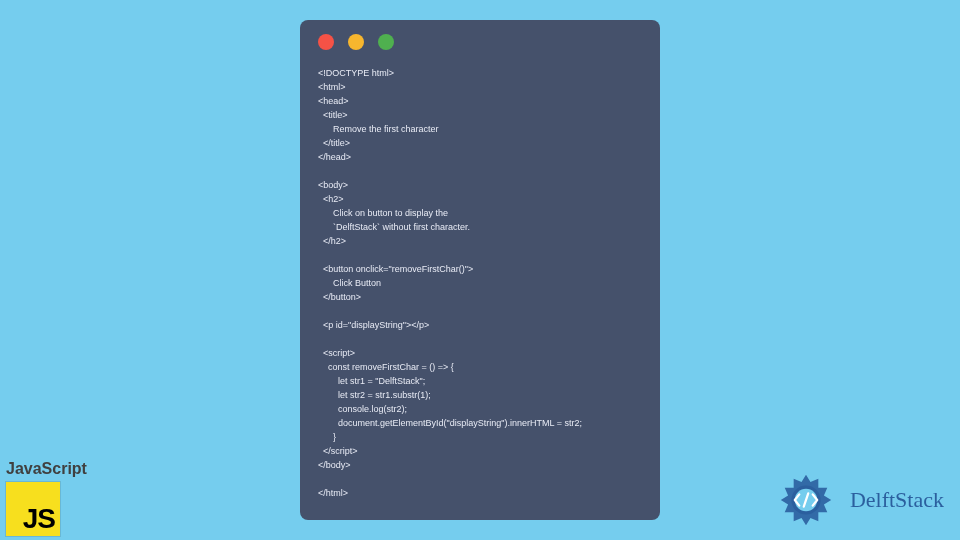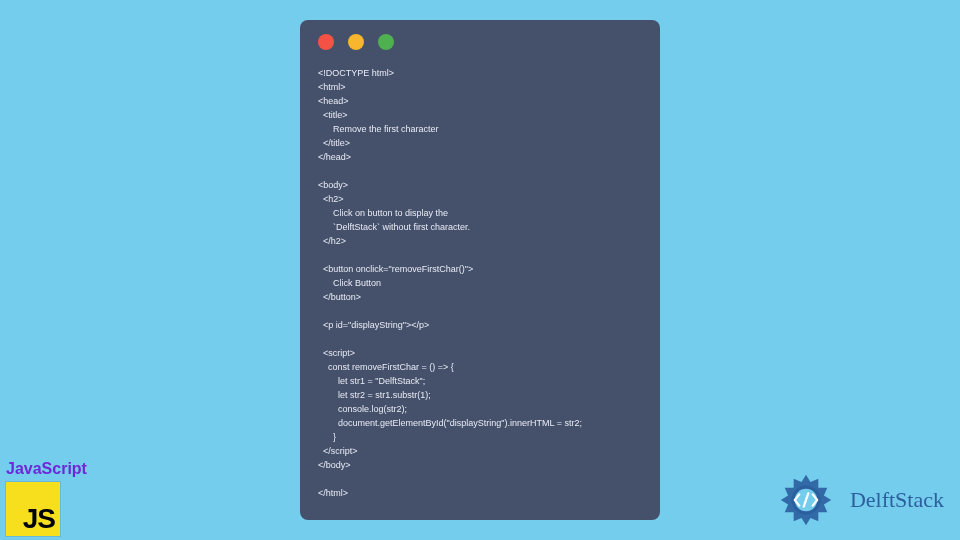--- a/index.html
+++ b/index.html
@@ -40,21 +40,21 @@
     white-space: pre;
   }
   .js-badge {
     position: absolute;
     left: 6px;
     bottom: 4px;
   }
   .js-badge .label {
     font-size: 16px;
     font-weight: bold;
-    color: #6d28d9;
+    color: #404040;
     margin-bottom: 4px;
   }
   .js-logo {
     width: 54px; height: 54px;
     background: #f7df1e;
     position: relative;
     box-shadow: 0 0 0 1px rgba(0,0,0,0.1);
   }
   .js-logo::after {
     content: "JS";

